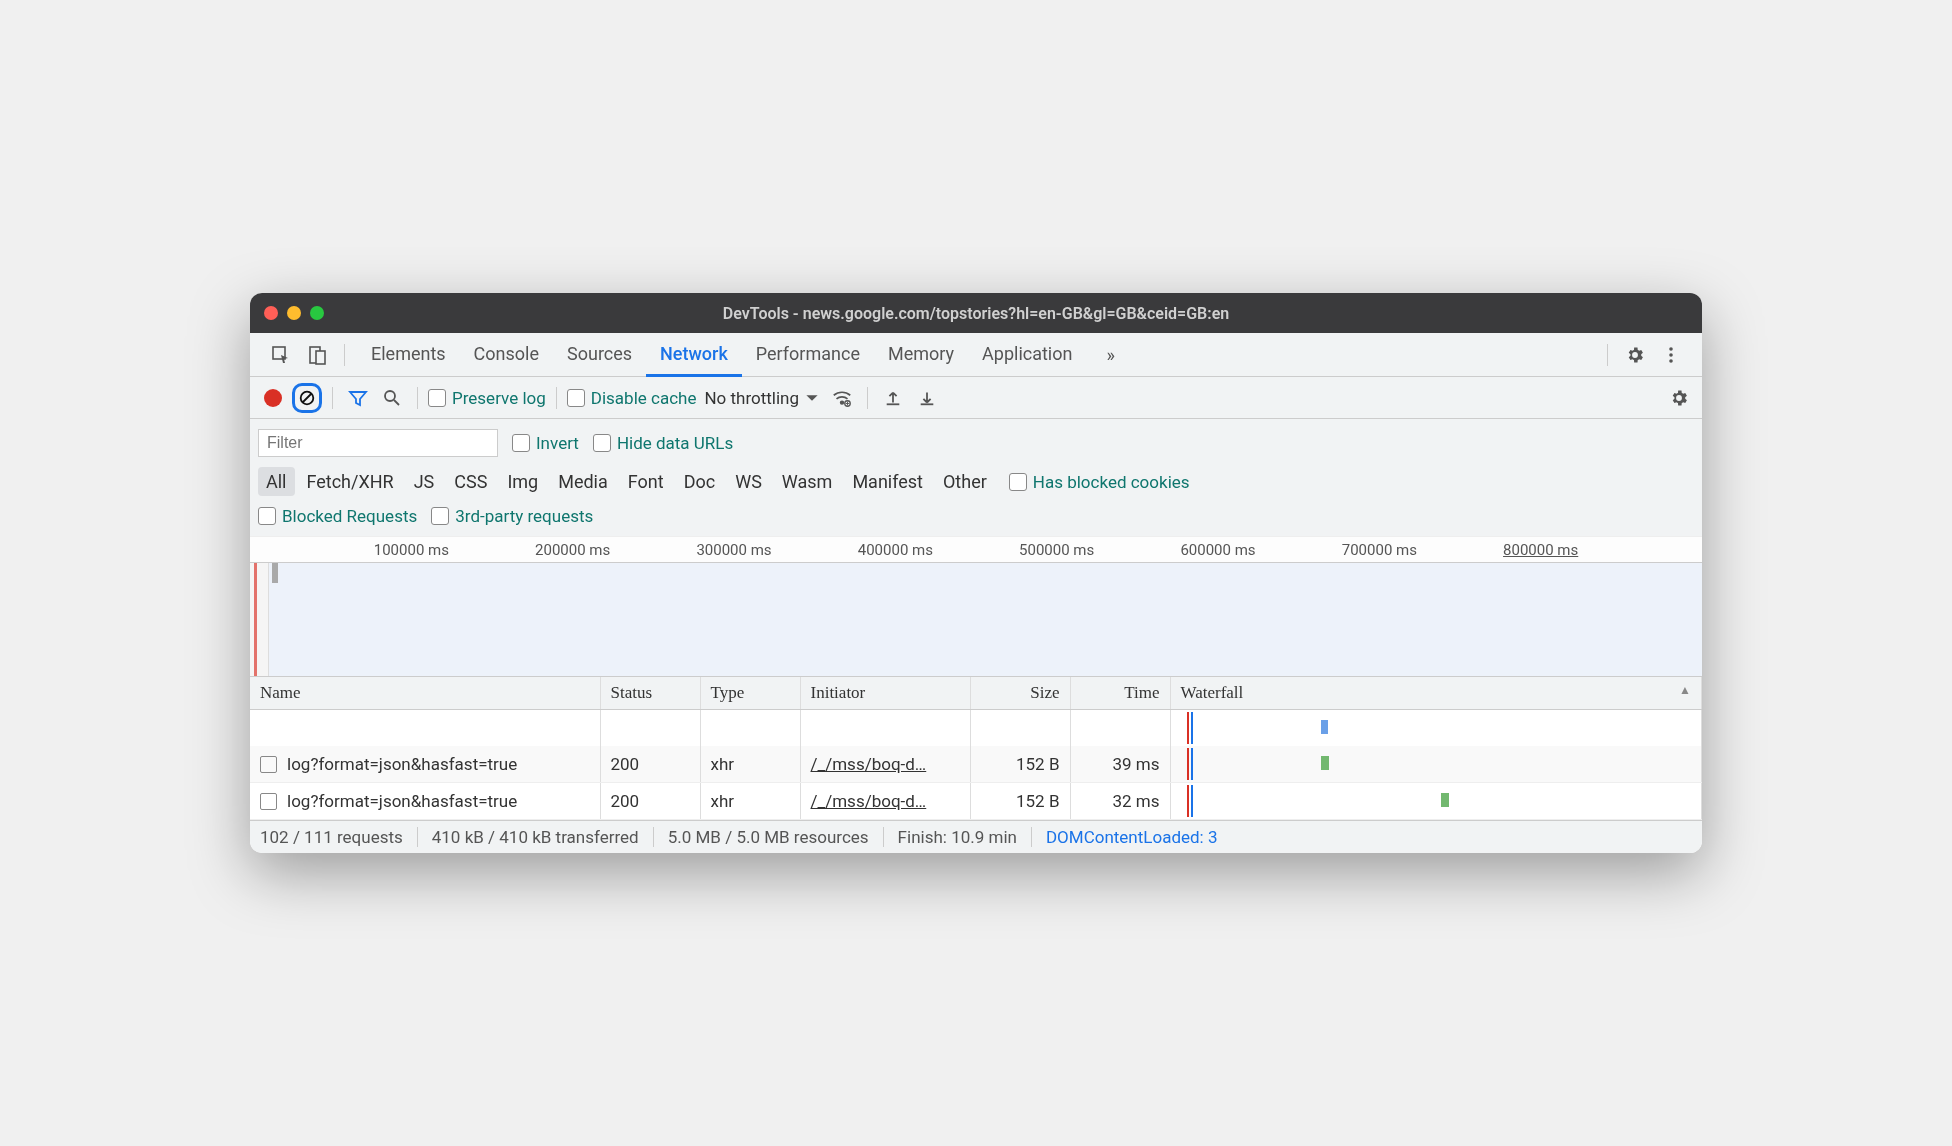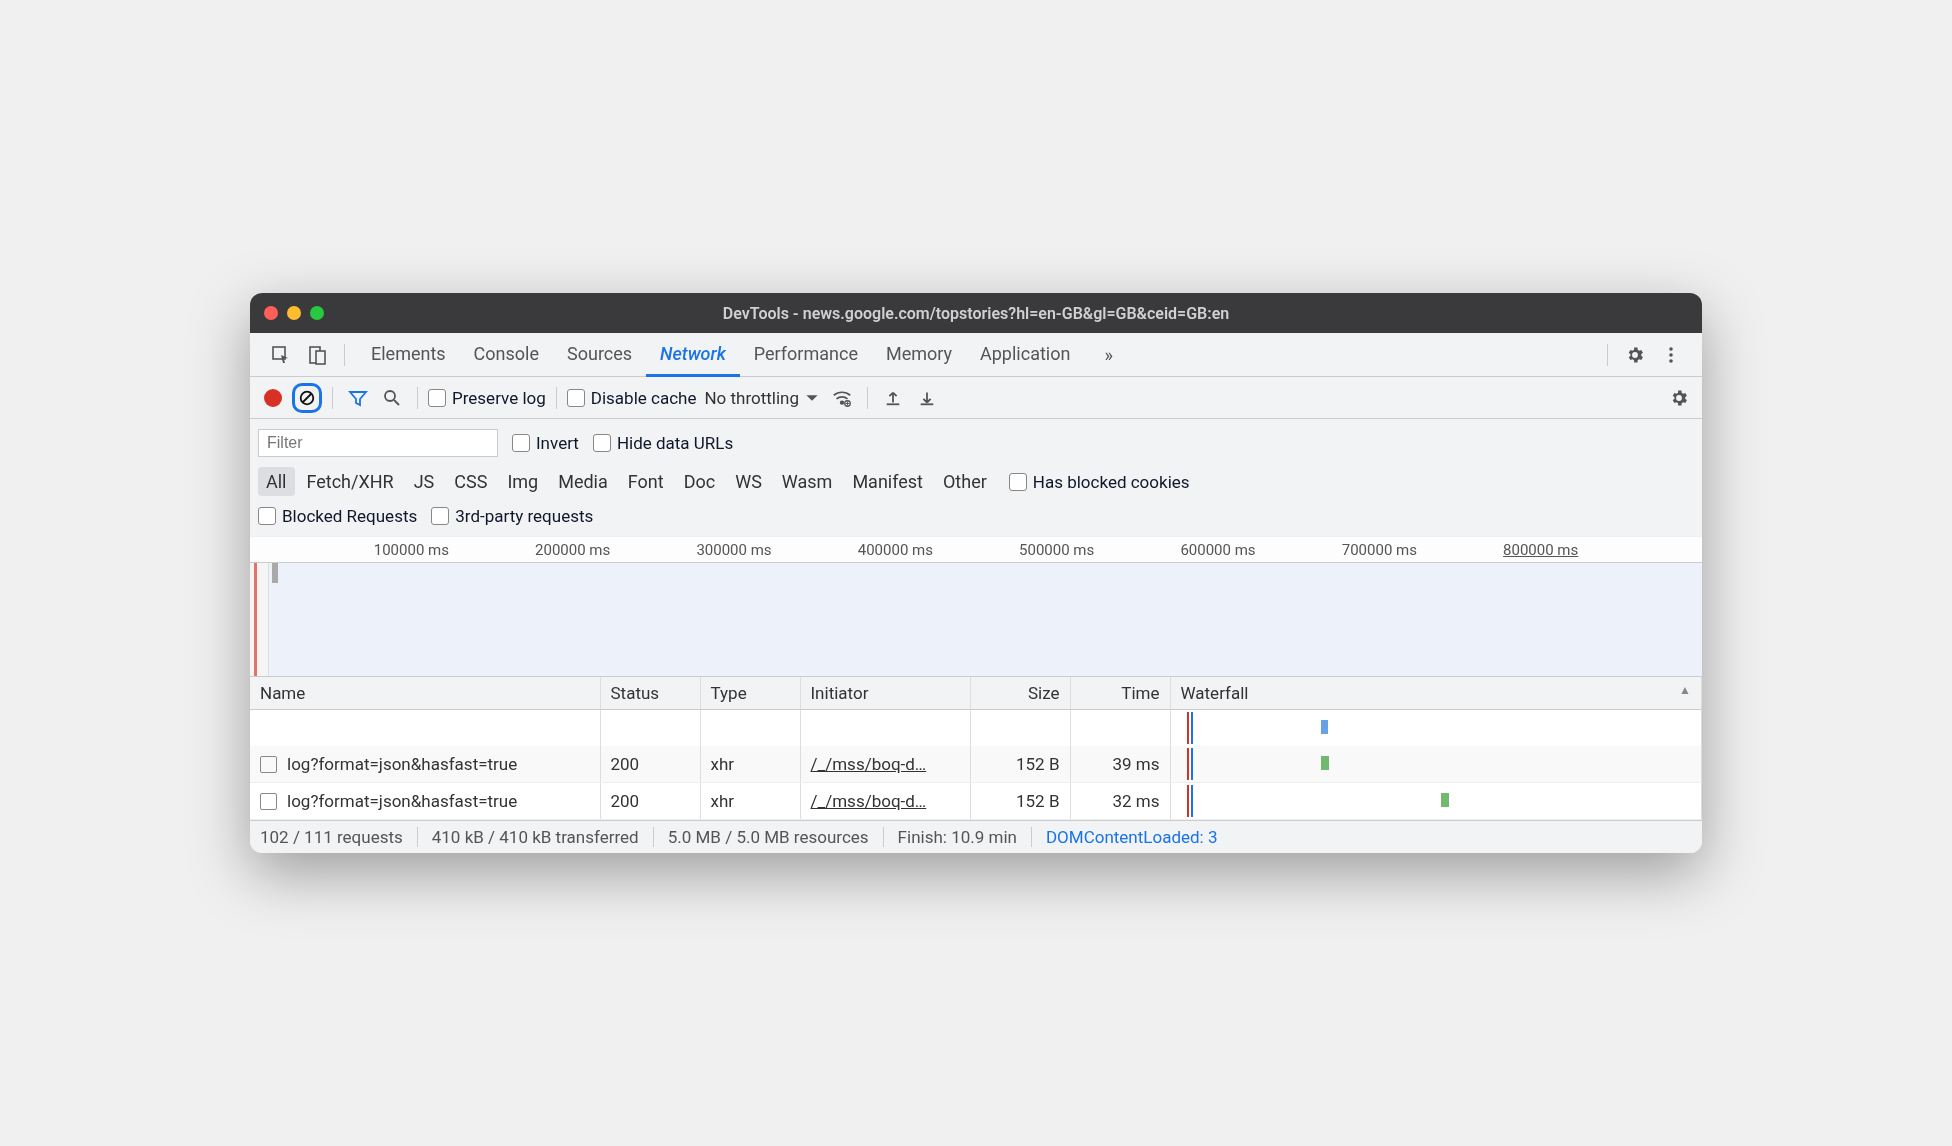--- a/index.html
+++ b/index.html
@@ -62,21 +62,20 @@
   padding: 10px 14px;
   color:#555;
   font-size:18px;
   cursor:pointer;
   white-space:nowrap;
 }
 .tabs .tab.active{
   color:#1a73e8;
   border-bottom:3px solid #1a73e8;
   font-weight:500;
-  font-style:italic;
 }
 .tabs .spacer{flex:1}
 .toolbar {
   display:flex;
   align-items:center;
   border-bottom:1px solid #ccc;
   height:42px;
   padding:0 8px;
   gap:4px;
   background:#f1f3f4;
@@ -88,21 +87,21 @@
   width:30px;height:30px;display:flex;align-items:center;justify-content:center;color:#555;
   border-radius:2px;cursor:pointer;
 }
 .highlight-btn{
   border:3px solid #1a73e8;
   border-radius:10px;
   padding:3px;
 }
 .divider{width:1px;height:22px;background:#ccc;margin:0 6px}
 .chk{
-  display:flex;align-items:center;gap:6px;font-size:17px;color:#0f172a;cursor:pointer;
+  display:flex;align-items:center;gap:6px;font-size:17px;color:#0f766e;cursor:pointer;
 }
 .chkbox{
   width:18px;height:18px;border:1.6px solid #888;border-radius:3px;background:#fff;
 }
 .select{
   display:flex;align-items:center;gap:6px;font-size:17px;color:#333;padding:0 4px;cursor:pointer;
 }
 .select svg{color:#666}
 .toolbar .spacer{flex:1}
 .filterbar{
@@ -165,20 +164,21 @@
   font-weight:400;
   color:#333;
   overflow:hidden;
   text-overflow:ellipsis;
   white-space:nowrap;
 }
 .table th{
   background:#f1f3f4;
   border-bottom:1px solid #ccc;
   position:relative;
+  font-family:Liberation Serif, serif;
 }
 .table th.waterfall{text-align:left}
 .table th.waterfall::after{
   content:"▲";position:absolute;right:10px;color:#888;font-size:12px;
 }
 .table .sz, .table .tm{text-align:right}
 .table .initiator span{text-decoration:underline;color:#333}
 .table colgroup .c-name{width:350px}
 .table colgroup .c-status{width:100px}
 .table colgroup .c-type{width:100px}

